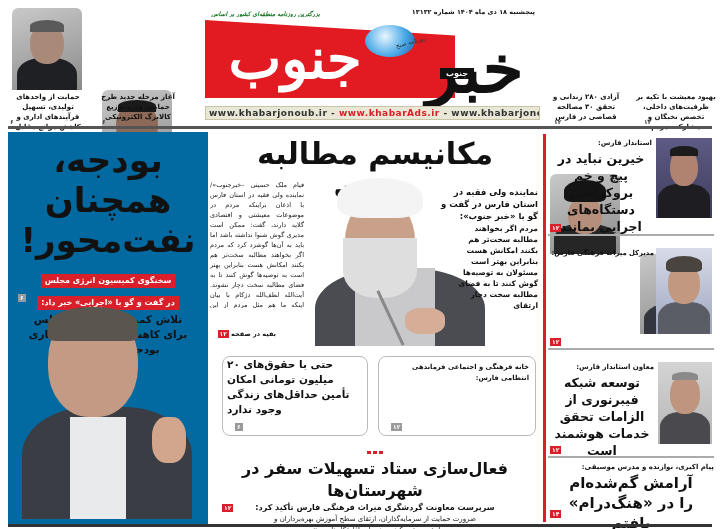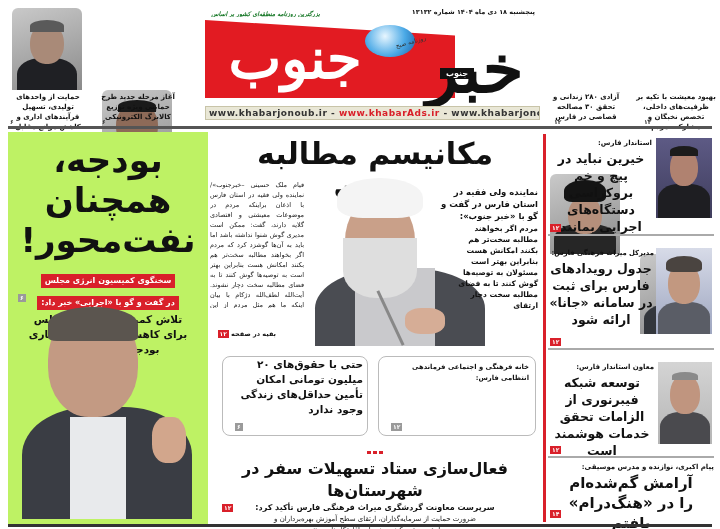--- a/index.html
+++ b/index.html
@@ -21,21 +21,21 @@
 .logo-black{font-family:"DejaVu Serif",serif;font-weight:bold;color:#111;font-size:66px;line-height:66px}
 .globe{border-radius:50%;background:radial-gradient(circle at 40% 35%,#e8f6ff,#4aa9e6 55%,#1b5fa3)}
 
 .h1{font-size:30px;font-weight:bold;line-height:34px;direction:rtl;text-align:center;letter-spacing:-1px}
 .h-left{font-size:34px;font-weight:bold;line-height:40px;direction:rtl;text-align:center}
 .redtag{background:#d9202a;color:#fff;font-size:8px;font-weight:bold;padding:1px 4px;display:inline-block;direction:rtl;line-height:12px}
 .deck{font-size:10.5px;font-weight:bold;line-height:15px;direction:rtl;text-align:center}
 .small{font-size:6.5px;line-height:10px;direction:rtl;text-align:justify;color:#222}
 .box{border:1px solid #bbb;border-radius:8px;background:#fff}
 .kicker{font-size:7.5px;font-weight:bold;direction:rtl;text-align:right;line-height:11px}
-.headline-m{font-size:12px;font-weight:bold;line-height:17px;direction:rtl;text-align:right}
+.headline-m{font-size:12px;font-weight:bold;line-height:17px;direction:rtl;text-align:left}
 .side-item{border-bottom:2px solid #aaa}
 .side-h{font-size:12.5px;font-weight:bold;line-height:17px;direction:rtl;text-align:center}
 .redbar{background:#d9202a;width:3px}
 </style>
 </head>
 <body>
 
 <div>
 
   <div class="abs photo" style="left:12px;top:8px;width:70px;height:82px;">
@@ -79,21 +79,21 @@
     <div class="body" style="left:4px;top:50px;width:62px;height:36px;background:#33363c"></div>
     <div class="head" style="left:20px;top:14px;width:32px;height:42px;background:#b48a74"></div>
     <div class="abs" style="left:20px;top:12px;width:32px;height:10px;background:#222;border-radius:50% 50% 0 0"></div>
   </div>
   <div class="abs cap" style="left:636px;top:92px;width:80px;">بهبود معیشت با تکیه بر ظرفیت‌های داخلی، تخصص نخبگان و مشارکت مردم</div>
   <span class="abs pg" style="left:642px;top:118px;background:none;color:#333">۱۲</span>
 </div>
 
 <div class="hr" style="left:8px;top:126px;width:704px;"></div>
 
-<div class="abs" style="left:8px;top:132px;width:200px;height:392px;background:#bef264;">
+<div class="abs" style="left:8px;top:132px;width:200px;height:392px;background:#0369a1;">
   <div class="h-left" style="margin-top:8px">بودجه، همچنان</div>
   <div class="h-left">نفت‌محور!</div>
   <div class="center" style="margin-top:8px">
     <span class="redtag">سخنگوی کمیسیون انرژی مجلس</span>
   </div>
   <div class="center" style="margin-top:2px">
     <span class="redtag">در گفت و گو با «اجرایی» خبر داد:</span>
   </div>
   <div class="deck" style="padding:2px 18px 0">تلاش کمیسیون انرژی مجلس برای کاهش وابستگی ساختاری بودجه کشور به نفت</div>
   <span class="pg pg-gray" style="position:absolute;left:10px;top:162px">۶</span>
@@ -160,21 +160,20 @@
     <span class="abs pg" style="left:2px;top:92px">۱۲</span>
   </div>
 
   <div class="abs side-item" style="left:0;top:108px;width:166px;height:110px;">
     <div class="abs photo" style="left:108px;top:8px;width:56px;height:86px;border-radius:0;background:linear-gradient(#d7dbe8,#9ea6c0)">
       <div class="body" style="left:2px;top:54px;width:52px;height:36px;background:#5a5d66"></div>
       <div class="head" style="left:12px;top:14px;width:32px;height:42px;background:#c29880"></div>
       <div class="abs" style="left:10px;top:8px;width:36px;height:16px;background:#4a4440;border-radius:50% 50% 20% 20%"></div>
     </div>
     <div class="abs kicker" style="left:0;top:8px;width:106px;font-size:6.8px">مدیرکل میراث فرهنگی فارس:</div>
-    <div class="abs side-h" style="left:0;top:20px;width:106px;">جدول رویدادهای فارس برای ثبت در سامانه «جانا» ارائه شود</div>
     <span class="abs pg" style="left:2px;top:98px">۱۲</span>
   </div>
 
   <div class="abs side-item" style="left:0;top:222px;width:166px;height:104px;">
     <div class="abs photo" style="left:110px;top:8px;width:54px;height:82px;border-radius:0;background:linear-gradient(#d4d4d4,#b5b5b5)">
       <div class="body" style="left:2px;top:50px;width:50px;height:36px;background:#4a4a4e"></div>
       <div class="head" style="left:12px;top:12px;width:30px;height:40px;background:#c0957f"></div>
       <div class="abs" style="left:14px;top:10px;width:26px;height:8px;background:#8a8a8a;border-radius:50% 50% 0 0"></div>
     </div>
     <div class="abs kicker" style="left:0;top:8px;width:106px;font-size:7px">معاون استاندار فارس:</div>

